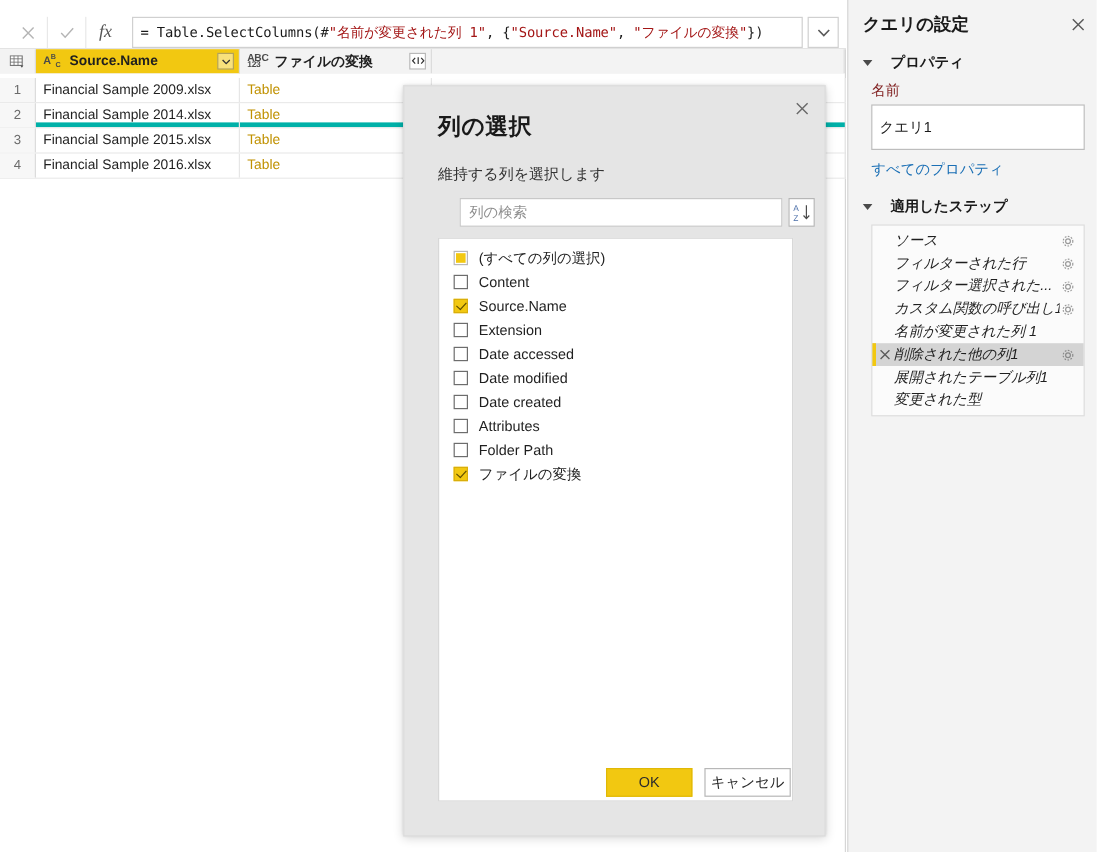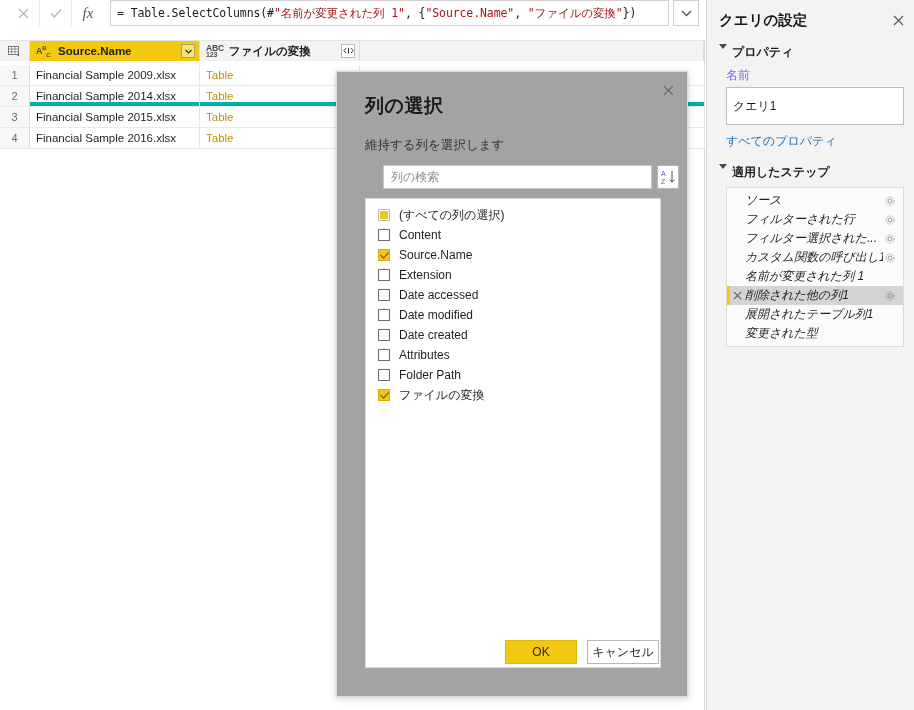--- a/index.html
+++ b/index.html
@@ -13,21 +13,21 @@
     color: #333333;
     -webkit-font-smoothing: antialiased;
   }
 
   #root { position: relative; width: 914px; height: 710px; }
 
   
   .formula-bar {
     position: absolute; left: 0; top: 0; width: 705px; height: 41px;
     background: #ffffff;
-    display: flex; align-items: flex-start;
+    display: flex; align-items: flex-end;
     border-bottom: 1px solid #e3e3e3;
   }
   .fb-icons {
     display: flex; align-items: center; height: 26px;
     margin-left: 8px; gap: 0px;
   }
   .fb-btn {
     width: 32px; height: 26px;
     display: flex; align-items: center; justify-content: center;
     color: #b5b5b5; font-size: 14px;
@@ -122,21 +122,21 @@
     padding: 0 6px; font-size: 11.5px; color: #1f1f1f;
     border-right: 1px solid #e6e6e6;
     overflow: hidden; white-space: nowrap;
   }
   .dc-cell.link { color: #c09100; }
 
   
   .dlg-shadow {
     position: absolute; left: 336px; top: 71px;
     width: 352px; height: 626px;
-    background: #a3a3a3;
+    background: #e5e5e5;
     border: 1px solid #dcdcdc;
     box-shadow: 0 2px 8px rgba(0,0,0,0.16), 0 0 2px rgba(0,0,0,0.10);
   }
   .dlg-close {
     position: absolute; right: 8px; top: 7px;
     width: 22px; height: 22px;
     display: flex; align-items: center; justify-content: center;
     color: #6a6a6a;
   }
   .dlg-title {
@@ -208,30 +208,30 @@
     background: #f3f3f3;
     border-left: 1px solid #d6d6d6;
   }
   .qs-head {
     display: flex; align-items: center; justify-content: space-between;
     padding: 11px 10px 0 12px;
   }
   .qs-title { font-size: 14.5px; font-weight: bold; color: #1a1a1a; }
   .qs-x { color: #5a5a5a; display: flex; align-items: center; }
   .qs-sec {
-    display: flex; align-items: flex-start; gap: 5px;
+    display: flex; align-items: center; gap: 15px;
     padding: 0 12px; margin-top: 14px;
     font-size: 12px; font-weight: bold; color: #1a1a1a;
   }
   .tri {
     width: 0; height: 0;
     border-left: 4px solid transparent; border-right: 4px solid transparent;
     border-top: 5px solid #4a4a4a;
   }
-  .qs-lbl { padding: 6px 20px 3px 19px; font-size: 12px; color: #8b5cf6; }
+  .qs-lbl { padding: 6px 20px 3px 19px; font-size: 12px; color: #7f1d1d; }
   .qs-input {
     margin: 0 10px 0 19px; height: 38px;
     border: 1px solid #bdbdbd; background: #fff;
     display: flex; align-items: center; padding: 0 6px;
     font-size: 12px; color: #1a1a1a;
   }
   .qs-link {
     padding: 8px 12px 0 19px; font-size: 12px; color: #1a6fb5;
   }
   .steps {

